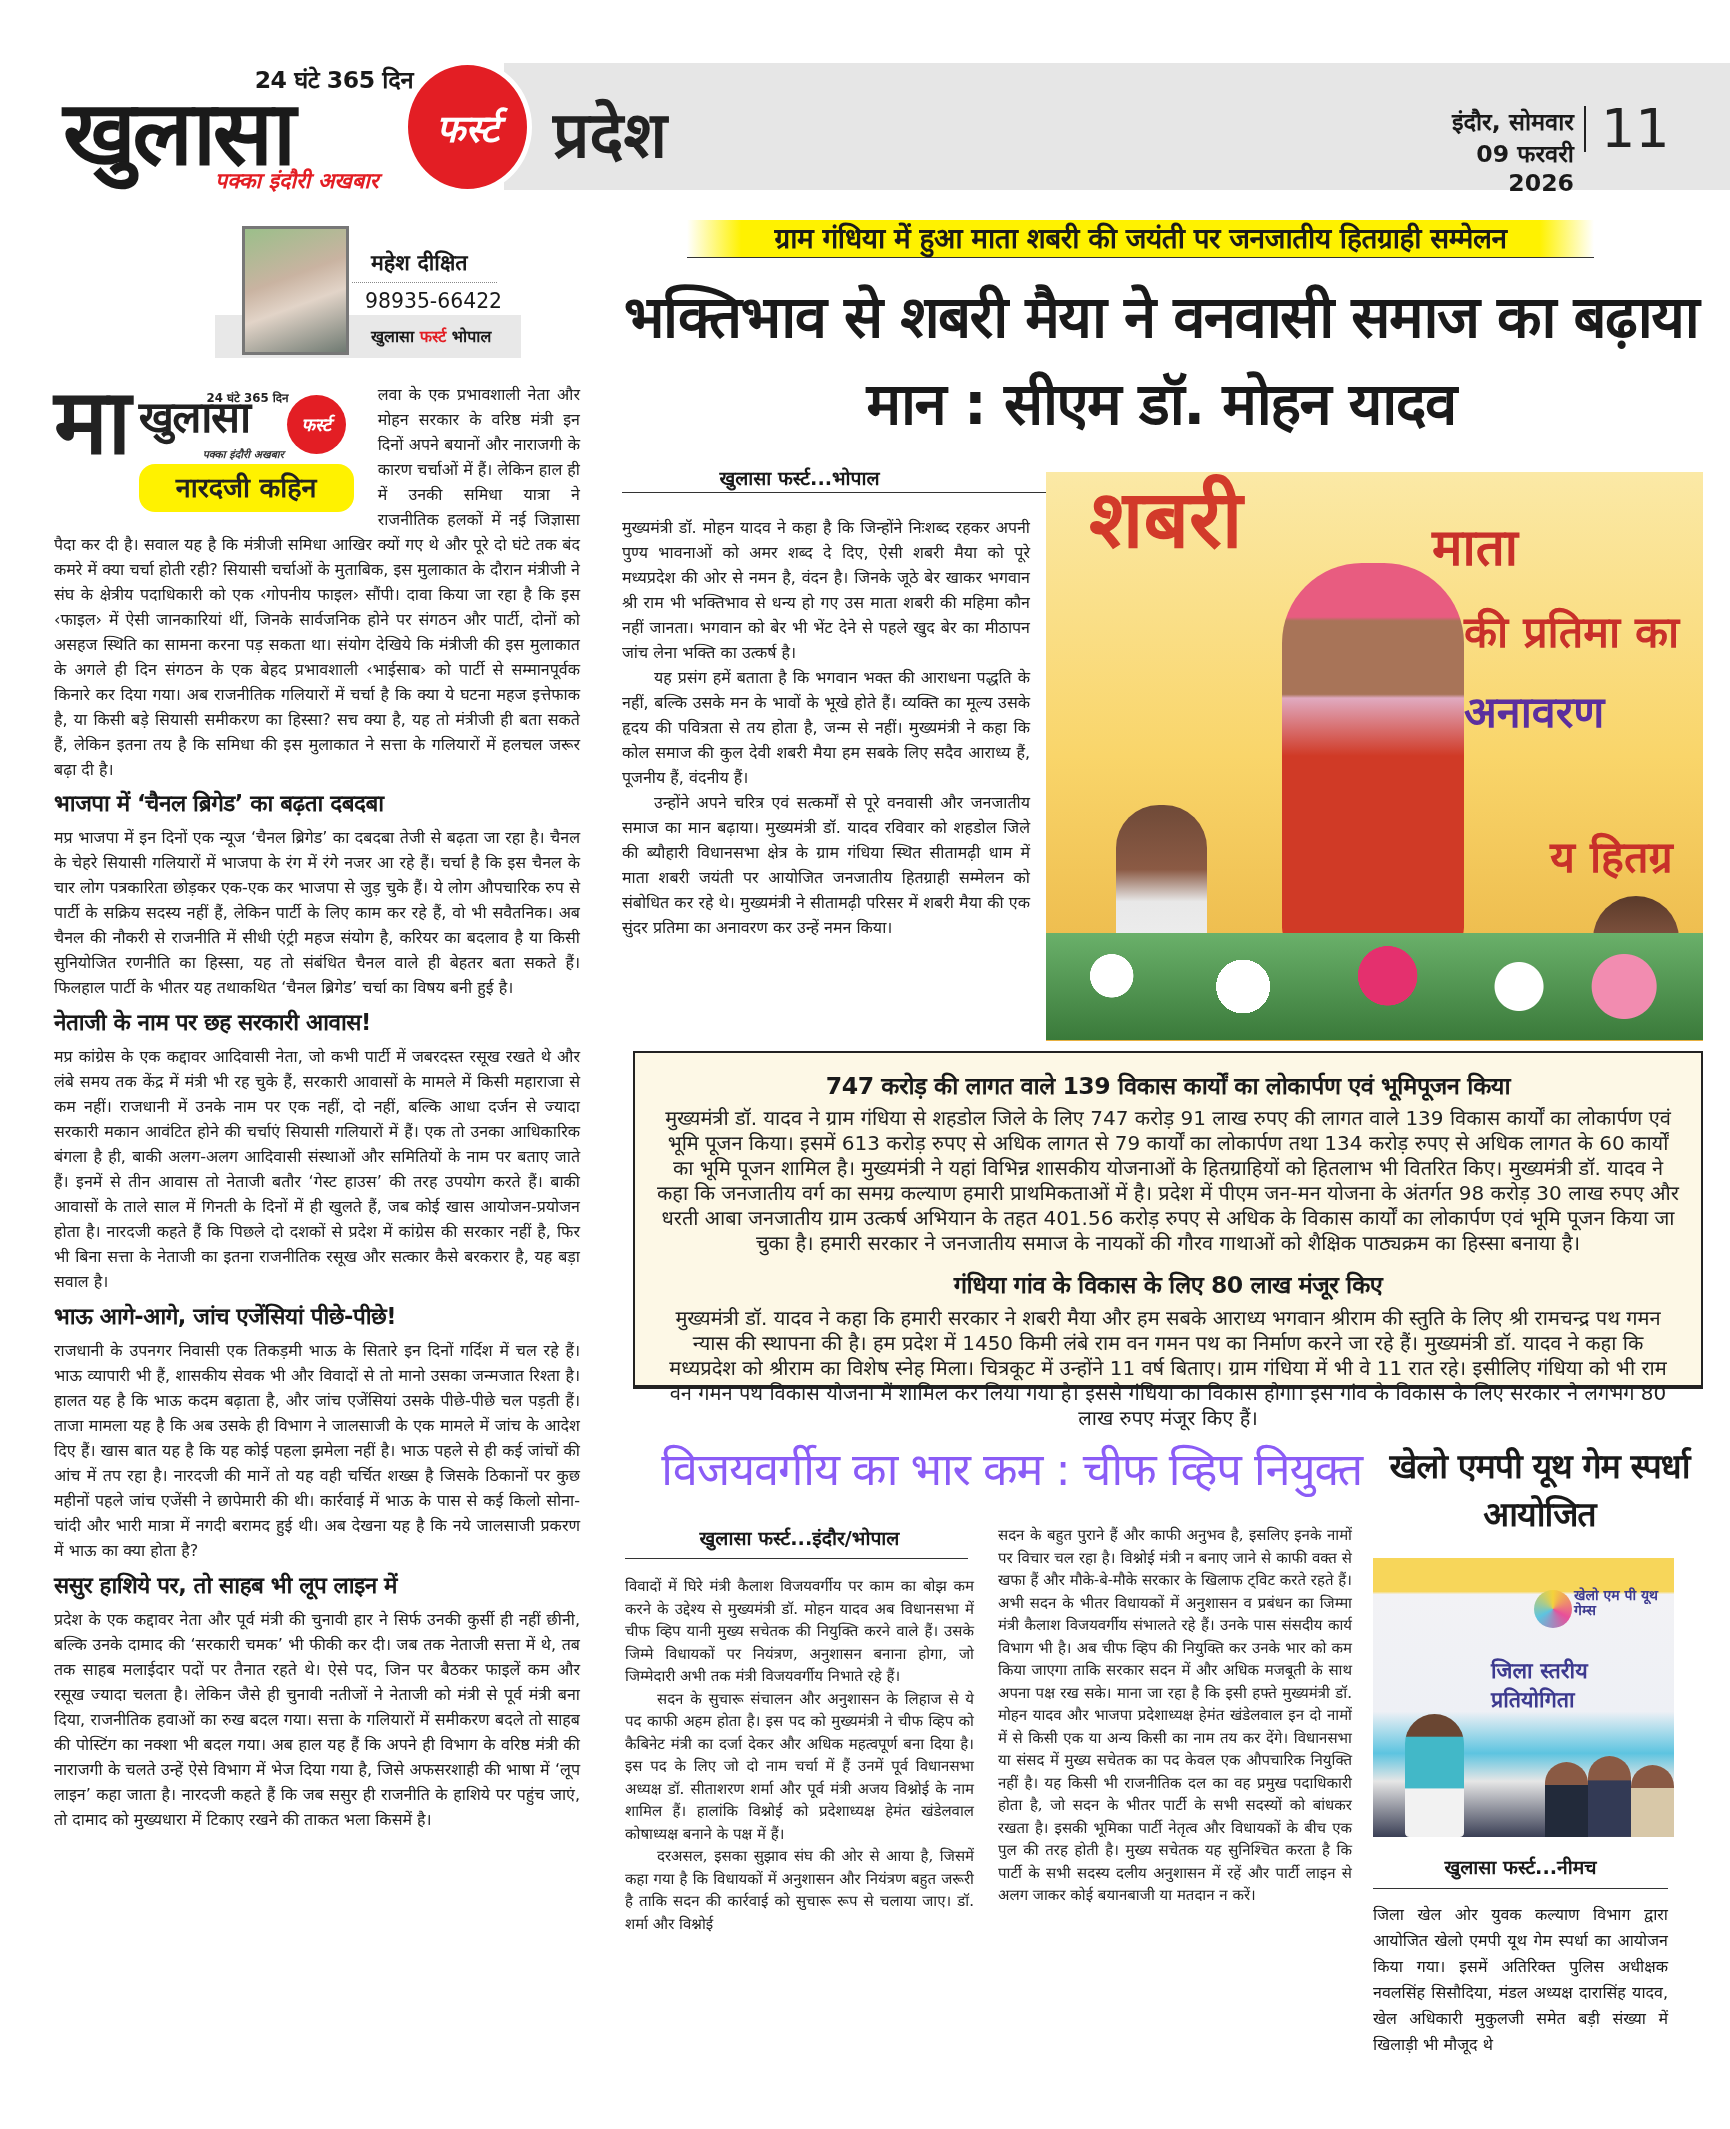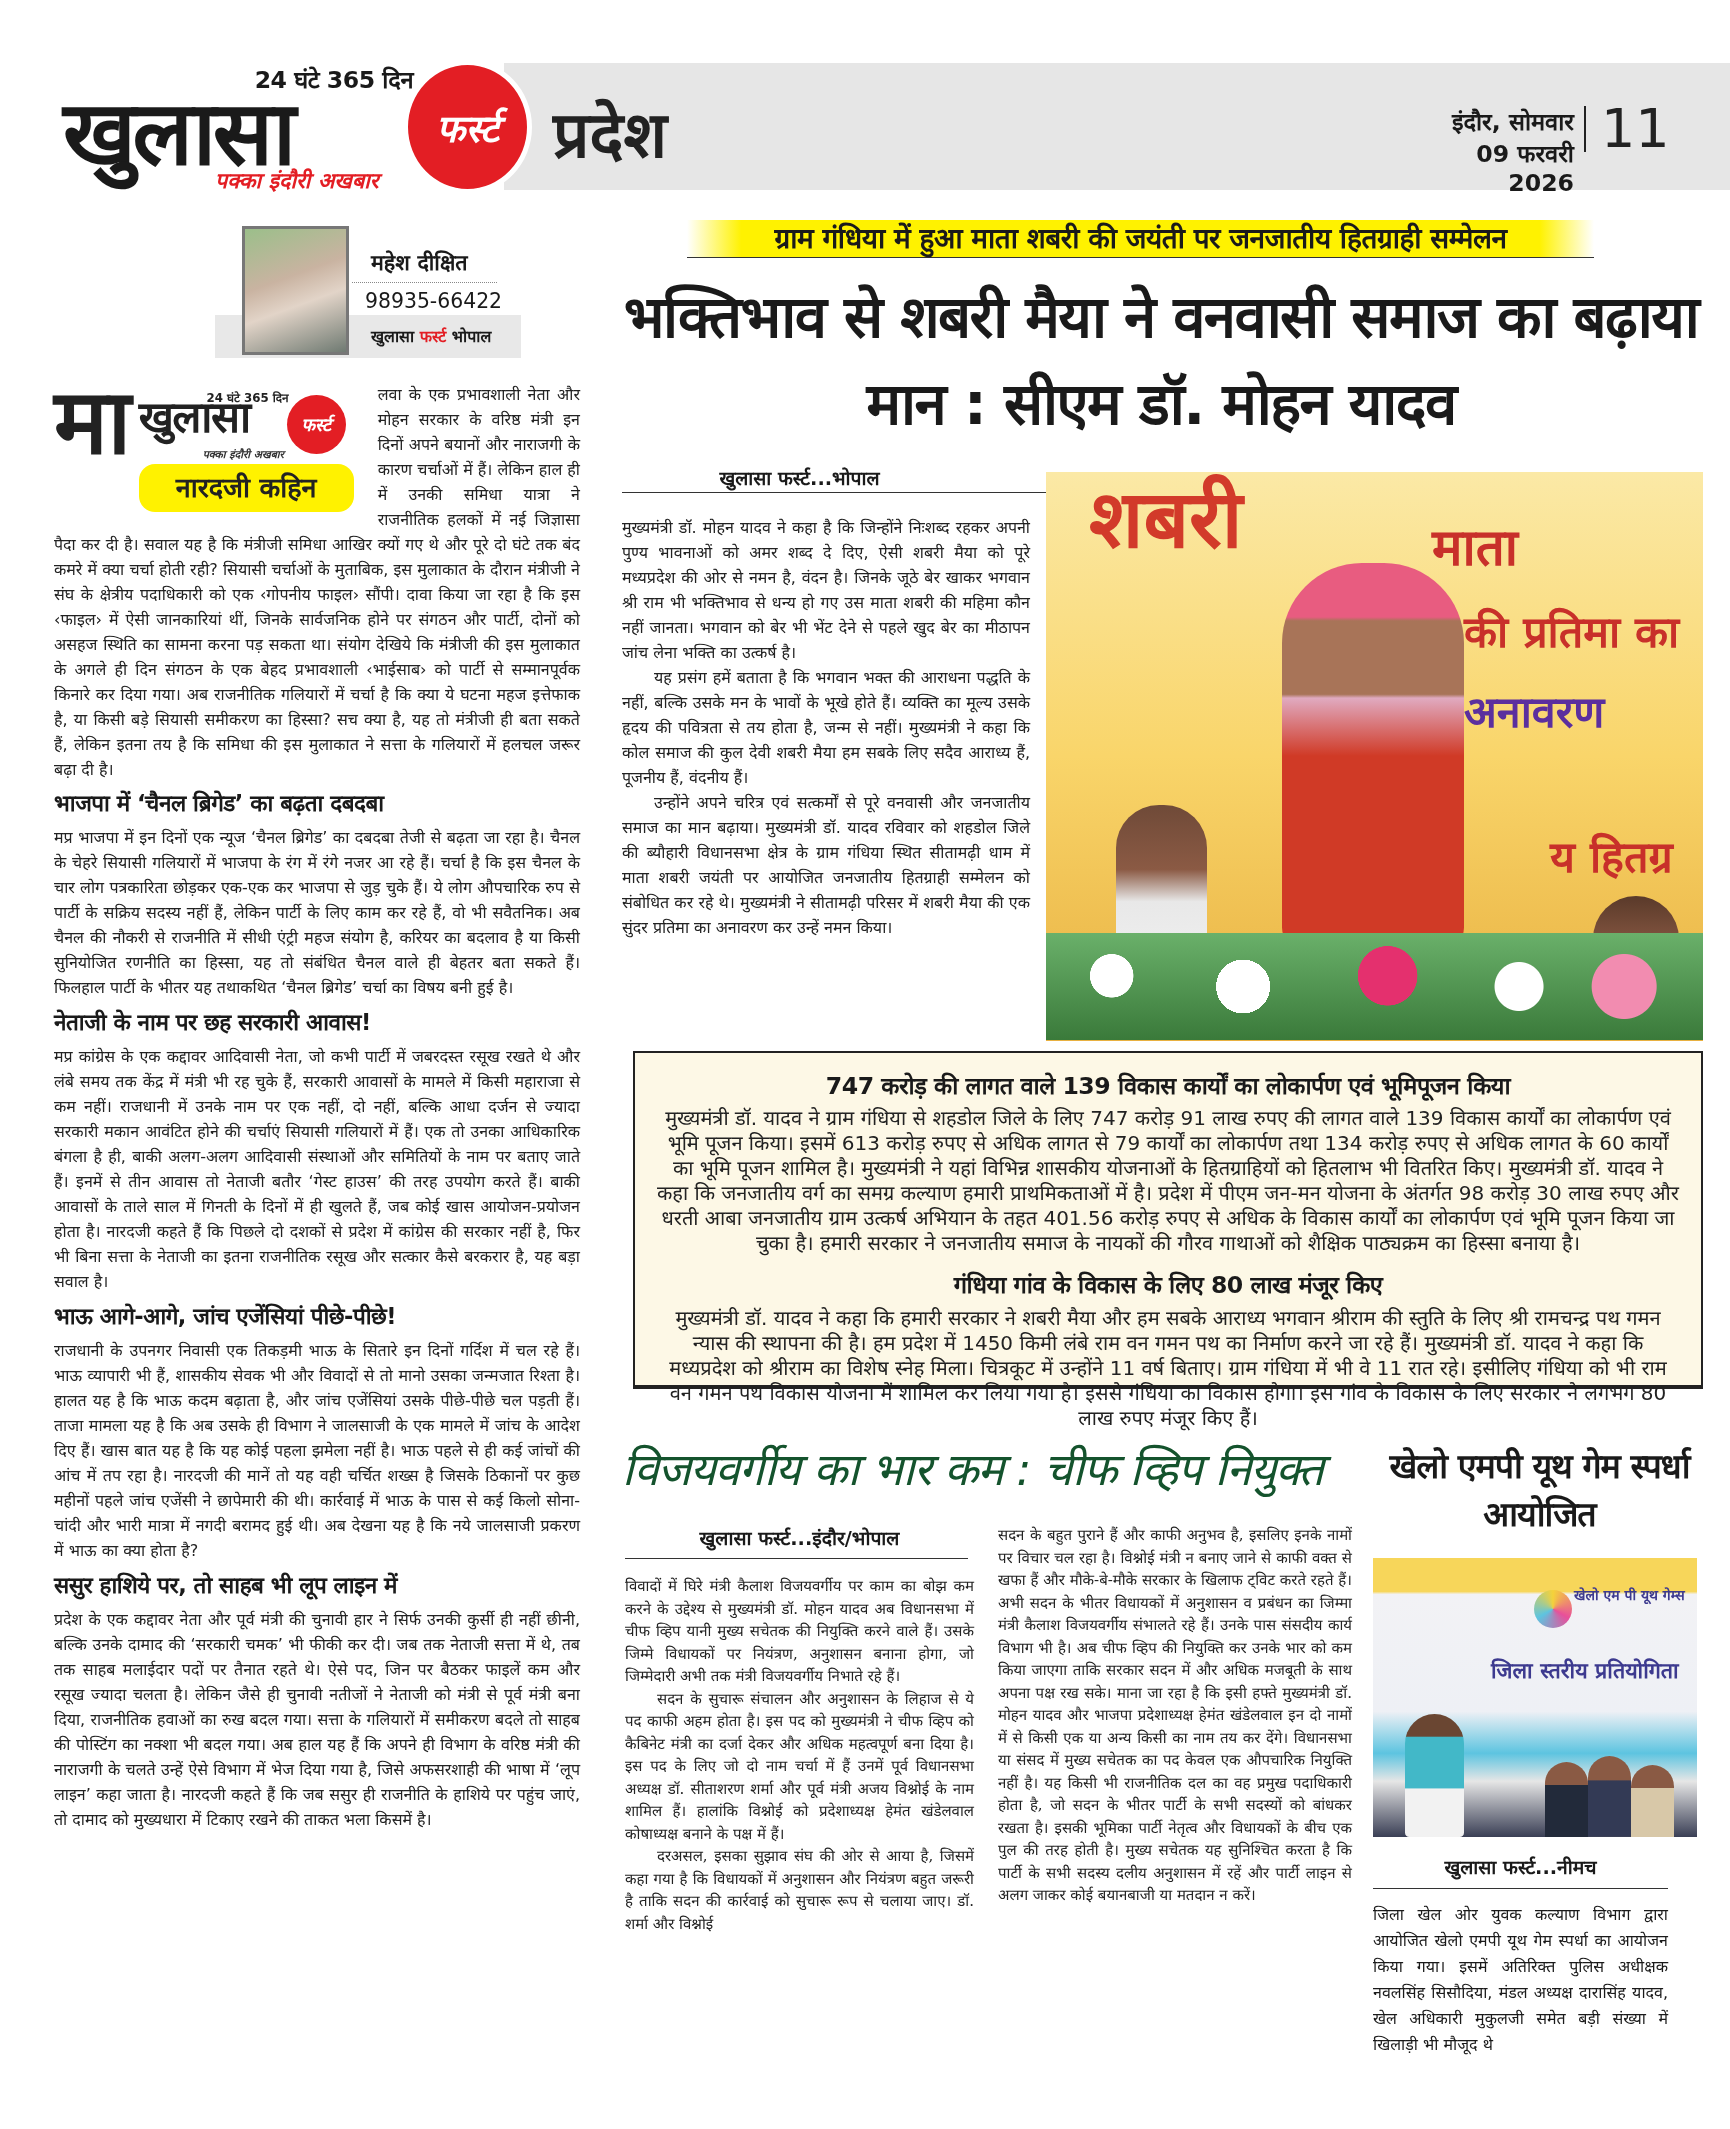--- a/index.html
+++ b/index.html
@@ -59,30 +59,30 @@
   .main-photo .person-l { position: absolute; left: 70px; top: 333px; width: 91px; height: 161px; background: linear-gradient(180deg,#6f4a38 0%,#8b5a44 40%,#e8e8e8 60%,#f0f0f0 100%); border-radius: 43px 43px 5.4px 5.4px; }
   .main-photo .person-r { position: absolute; left: 547px; top: 424px; width: 86px; height: 139px; background: linear-gradient(180deg,#5a3a2a 0%,#8b5a44 40%,#f0f0f0 60%); border-radius: 43px 43px 5.4px 5.4px; }
   .main-photo .flowers { position: absolute; left: 0; top: 461px; width: 100%; height: 107px; background: radial-gradient(circle at 10% 40%,#fff 0 21.5px,transparent 22px), radial-gradient(circle at 30% 50%,#fff 0 27px,transparent 27px), radial-gradient(circle at 52% 40%,#e4306e 0 29.5px,transparent 30px), radial-gradient(circle at 72% 50%,#fff 0 24px,transparent 25px), radial-gradient(circle at 88% 50%,#f28cb0 0 32px,transparent 33px), linear-gradient(180deg,#6ab06a,#3a7a3a); }
 
   
   .info-box { left: 633px; top: 1051px; width: 1070px; height: 338px; background: #fdf8e6; border: 2.1px solid #222; border-bottom-width: 4.8px; padding: 10.7px 21.5px; }
   .info-h { font-size: 23.6px; font-weight: bold; text-align: center; margin: 5.4px 0 5.4px; letter-spacing: -0.5px; }
   .info-p { font-size: 20px; line-height: 25px; text-align: center; color: #222; }
 
   
-  .vj-head { left: 622px; top: 1443px; width: 740px; font-size: 45px; text-align: left; line-height: 1.2; letter-spacing: -1.1px; color: #14532d; font-style: italic; }
+  .vj-head { left: 622px; top: 1443px; width: 740px; font-size: 45px; text-align: right; line-height: 1.2; letter-spacing: -1.1px; color: #8b5cf6; }
   .vj-dateline { left: 633px; top: 1524px; width: 333px; text-align: center; font-size: 19.3px; font-weight: bold; }
   .vj-rule { left: 625px; top: 1558px; width: 343px; border-top: 1.6px solid #333; }
   .vj-col1 { left: 625px; top: 1575px; width: 349px; }
   .vj-col2 { left: 998px; top: 1524px; width: 354px; }
   .serif-text { font-family: "DejaVu Serif", serif; font-size: 15px; line-height: 22.5px; text-align: justify; color: #222; }
 
   
   .kh-head { left: 1373px; top: 1443px; width: 333px; font-size: 34px; font-weight: bold; text-align: center; line-height: 1.4; letter-spacing: -1.1px; }
-  .kh-photo { left: 1373px; top: 1558px; width: 324px; height: 279px; background: linear-gradient(180deg,#f7d65a 0%,#f7d65a 12%,#f2f2f5 13%,#eef0f5 55%,#5dc4e0 70%,#e6e6e6 80%,#3a3f55 100%); overflow: hidden; padding-left: 32px; }
+  .kh-photo { left: 1373px; top: 1558px; width: 301px; height: 279px; background: linear-gradient(180deg,#f7d65a 0%,#f7d65a 12%,#f2f2f5 13%,#eef0f5 55%,#5dc4e0 70%,#e6e6e6 80%,#3a3f55 100%); overflow: hidden; padding-left: 32px; }
   .kh-photo .logo-c { position: absolute; left: 161px; top: 32px; width: 38px; height: 38px; border-radius: 50%; background: conic-gradient(#f5d23a,#e84f9a,#5dc4e0,#f5d23a); }
   .kh-photo .logo-t { position: absolute; left: 201px; top: 29.5px; font-size: 14px; color: #3d3a8f; font-weight: bold; line-height: 1.1; }
   .kh-photo .ban { position: absolute; left: 118px; top: 97px; font-size: 21.5px; color: #3d3a8f; font-weight: bold; }
   .kh-photo .speaker { position: absolute; left: 32px; top: 156px; width: 59px; height: 123px; background: linear-gradient(180deg,#6a4632 0%,#6a4632 18%,#42b8c8 19%,#42b8c8 60%,#f2f2f2 61%); border-radius: 29.5px 29.5px 4.3px 4.3px; }
   .kh-photo .seat1 { position: absolute; left: 172px; top: 204px; width: 43px; height: 75px; background: linear-gradient(180deg,#8a5a44 0 30%,#222a3a 31%); border-radius: 21.5px 21.5px 0 0; }
   .kh-photo .seat2 { position: absolute; left: 215px; top: 198px; width: 43px; height: 80px; background: linear-gradient(180deg,#8a5a44 0 30%,#333a55 31%); border-radius: 21.5px 21.5px 0 0; }
   .kh-photo .seat3 { position: absolute; left: 258px; top: 207px; width: 43px; height: 75px; background: linear-gradient(180deg,#8a5a44 0 30%,#d8c8a8 31%); border-radius: 21.5px 21.5px 0 0; }
   .kh-dateline { left: 1373px; top: 1853px; width: 295px; text-align: center; font-size: 19.3px; font-weight: bold; }
   .kh-rule { left: 1373px; top: 1888px; width: 295px; border-top: 1.1px solid #333; }
   .kh-body { left: 1373px; top: 1902px; width: 295px; font-size: 16px; line-height: 26px; text-align: justify; }

